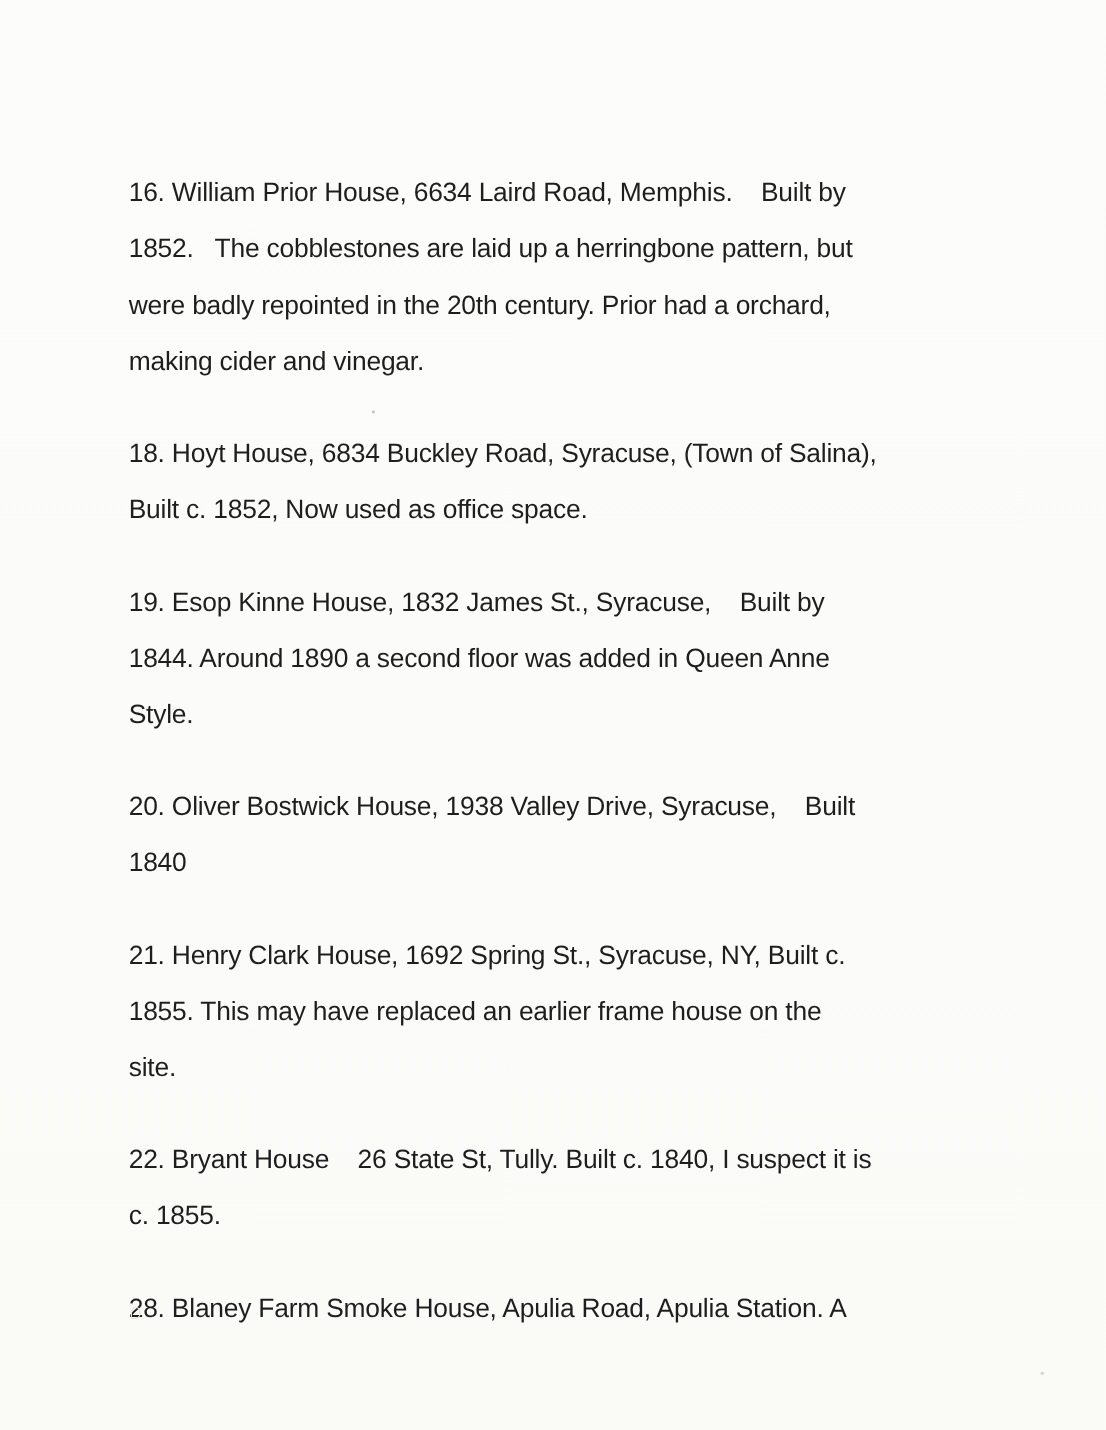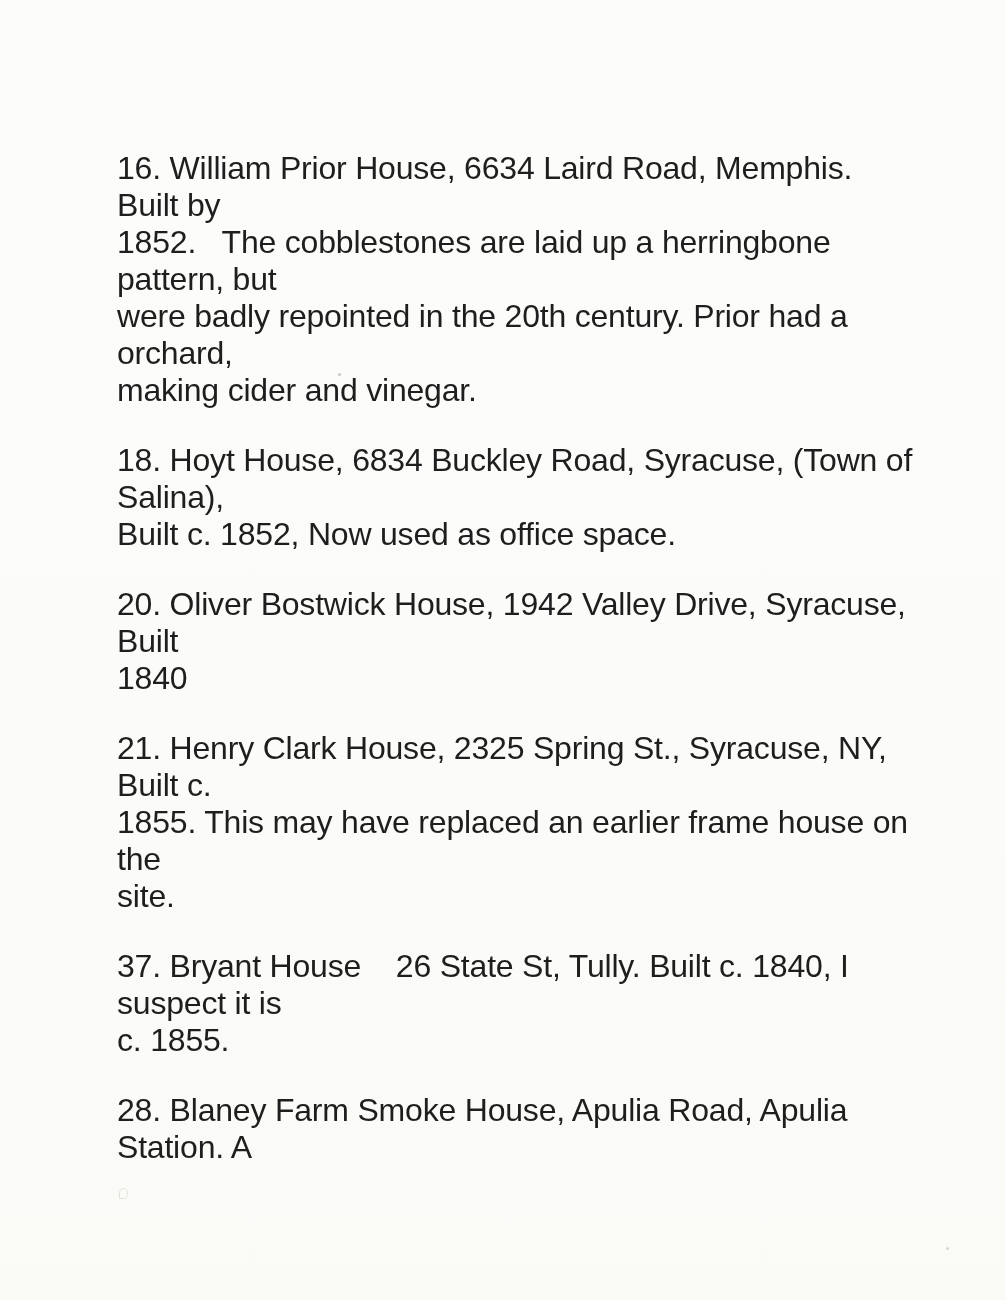--- a/index.html
+++ b/index.html
@@ -19,22 +19,22 @@
     inset: 0;
     background: linear-gradient(180deg, #fcfcfa 0%, #fbfbf9 55%, #fafaf7 100%);
   }
   .text-block {
     position: absolute;
     left: 117px;
     top: 150px;
     width: 800px;
   }
   .para {
-    font-size: 32px;
-    line-height: 37px;
+    font-size: 24px;
+    line-height: 51px;
     color: #1e1e1e;
     margin: 0 0 33px 0;
     white-space: pre-wrap;
     letter-spacing: -0.2px;
   }
   .speck {
     position: absolute;
     border-radius: 50%;
     pointer-events: none;
   }
@@ -46,25 +46,28 @@
 <body>
 
 <div class="scan-page">
   <div class="text-block">
     <p class="para">16. William Prior House, 6634 Laird Road, Memphis.    Built by
 1852.   The cobblestones are laid up a herringbone pattern, but
 were badly repointed in the 20th century. Prior had a orchard,
 making cider and vinegar.</p>
     <p class="para">18. Hoyt House, 6834 Buckley Road, Syracuse, (Town of Salina),
 Built c. 1852, Now used as office space.</p>
-    <p class="para">20. Oliver Bostwick House, 1942 Valley Drive, Syracuse,    Built
+    <p class="para">19. Esop Kinne House, 1832 James St., Syracuse,    Built by
+1844. Around 1890 a second floor was added in Queen Anne
+Style.</p>
+    <p class="para">20. Oliver Bostwick House, 1938 Valley Drive, Syracuse,    Built
 1840</p>
-    <p class="para">21. Henry Clark House, 2325 Spring St., Syracuse, NY, Built c.
+    <p class="para">21. Henry Clark House, 1692 Spring St., Syracuse, NY, Built c.
 1855. This may have replaced an earlier frame house on the
 site.</p>
-    <p class="para">37. Bryant House    26 State St, Tully. Built c. 1840, I suspect it is
+    <p class="para">22. Bryant House    26 State St, Tully. Built c. 1840, I suspect it is
 c. 1855.</p>
     <p class="para">28. Blaney Farm Smoke House, Apulia Road, Apulia Station. A</p>
   </div>
   <div class="speck speck-1"></div>
   <div class="speck speck-2"></div>
   <div class="speck speck-3"></div>
 </div>
 
 </body></html>

